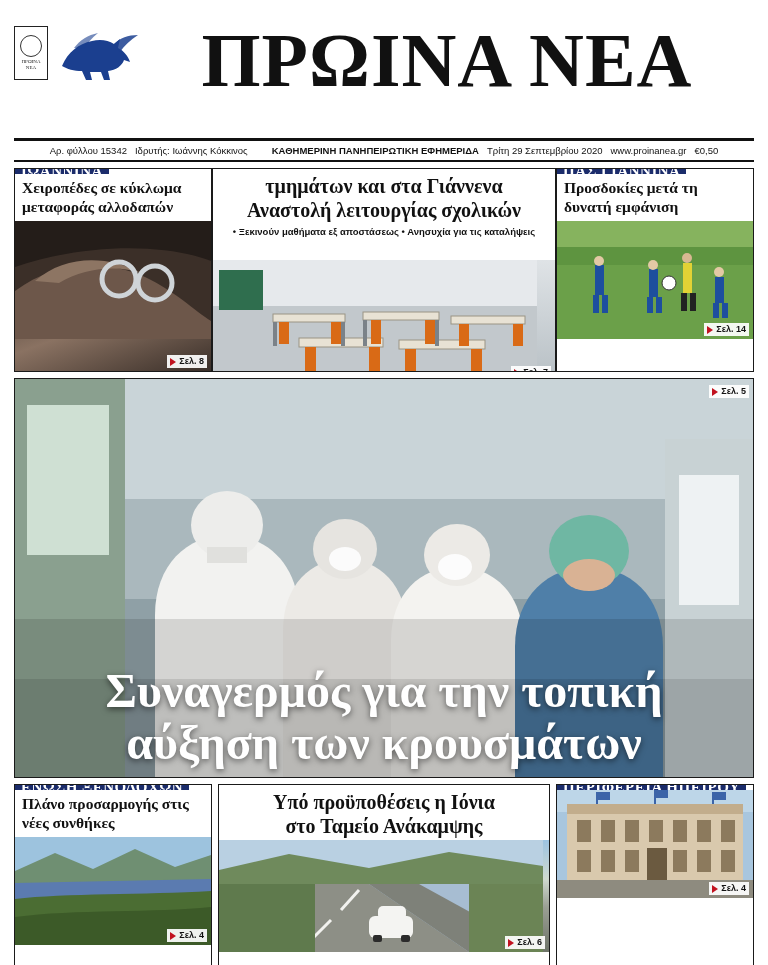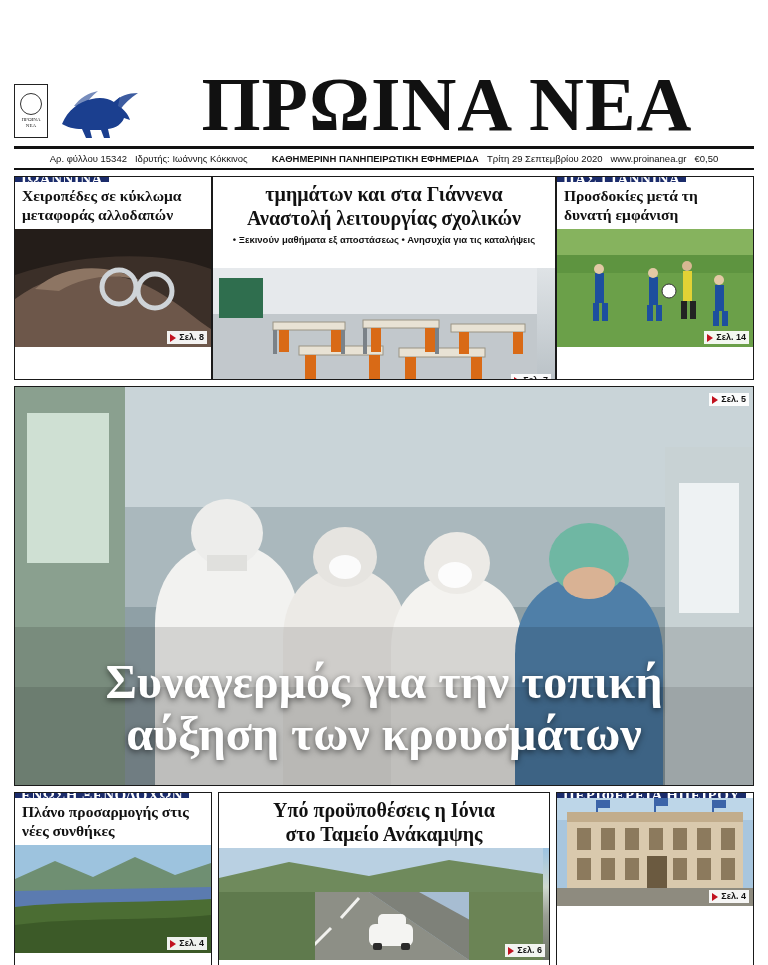--- a/index.html
+++ b/index.html
@@ -21,22 +21,22 @@
     background: #fff;
     box-sizing: border-box;
     padding: 0 14px;
   }
 
   
   .masthead {
     position: relative;
     height: 112px;
     display: flex;
-    align-items: flex-end;
-    padding-top: 30px;
+    align-items: flex-start;
+    padding-top: 22px;
   }
   .logo-block {
     width: 132px;
     display: flex;
     align-items: center;
     gap: 6px;
     flex: 0 0 auto;
   }
   .crest {
     width: 34px;
@@ -196,21 +196,21 @@
     box-sizing: border-box;
   }
   .hero-photo {
     position: absolute;
     inset: 0;
     background:
       linear-gradient(180deg, #cfd9dd 0%, #b9c6cc 28%, #9fb0b7 55%, #8fa3aa 100%);
   }
   .hero-title {
     position: absolute;
-    left: 0; right: 0; bottom: 17px;
+    left: 0; right: 0; bottom: 0;
     text-align: center;
     font-family: "Liberation Serif", serif;
     font-weight: bold;
     color: #fff;
     font-size: 48px;
     line-height: 1.08;
     padding: 0 10px 8px 10px;
     text-shadow: 0 2px 6px rgba(0,0,0,0.55);
   }
   .hero .pageref { top: 6px; bottom: auto; }
@@ -283,21 +283,21 @@
 
   <div class="rule-thin"></div>
 
   <div class="top-row">
 
     <div class="panel col-left">
       <div class="kicker-wrap">
         <span class="kicker">ΙΩΑΝΝΙΝΑ</span>
       </div>
       <div class="side-head">Χειροπέδες σε κύκλωμα μεταφοράς αλλοδαπών</div>
-      <div class="photo ph-hands" style="height:118px;">
+      <div class="photo ph-hands" style="height:150px;">
         <svg viewBox="0 0 196 118" width="196" height="118" preserveAspectRatio="none" aria-hidden="true">
           <rect width="196" height="118" fill="#3b2f28"></rect>
           <path d="M0 70 C40 40 90 38 130 56 C160 70 180 90 196 100 L196 118 L0 118 Z" fill="#6d574a"></path>
           <path d="M20 60 C50 34 92 34 126 52 C104 44 70 46 44 62 Z" fill="#8d7563"></path>
           <g fill="none" stroke="#cfd4d8" stroke-width="5">
             <circle cx="104" cy="58" r="17"></circle>
             <circle cx="140" cy="62" r="17"></circle>
             <path d="M120 59 L124 61"></path>
           </g>
           <path d="M0 0 L196 0 L196 40 C150 22 70 22 0 46 Z" fill="#241d19"></path>

